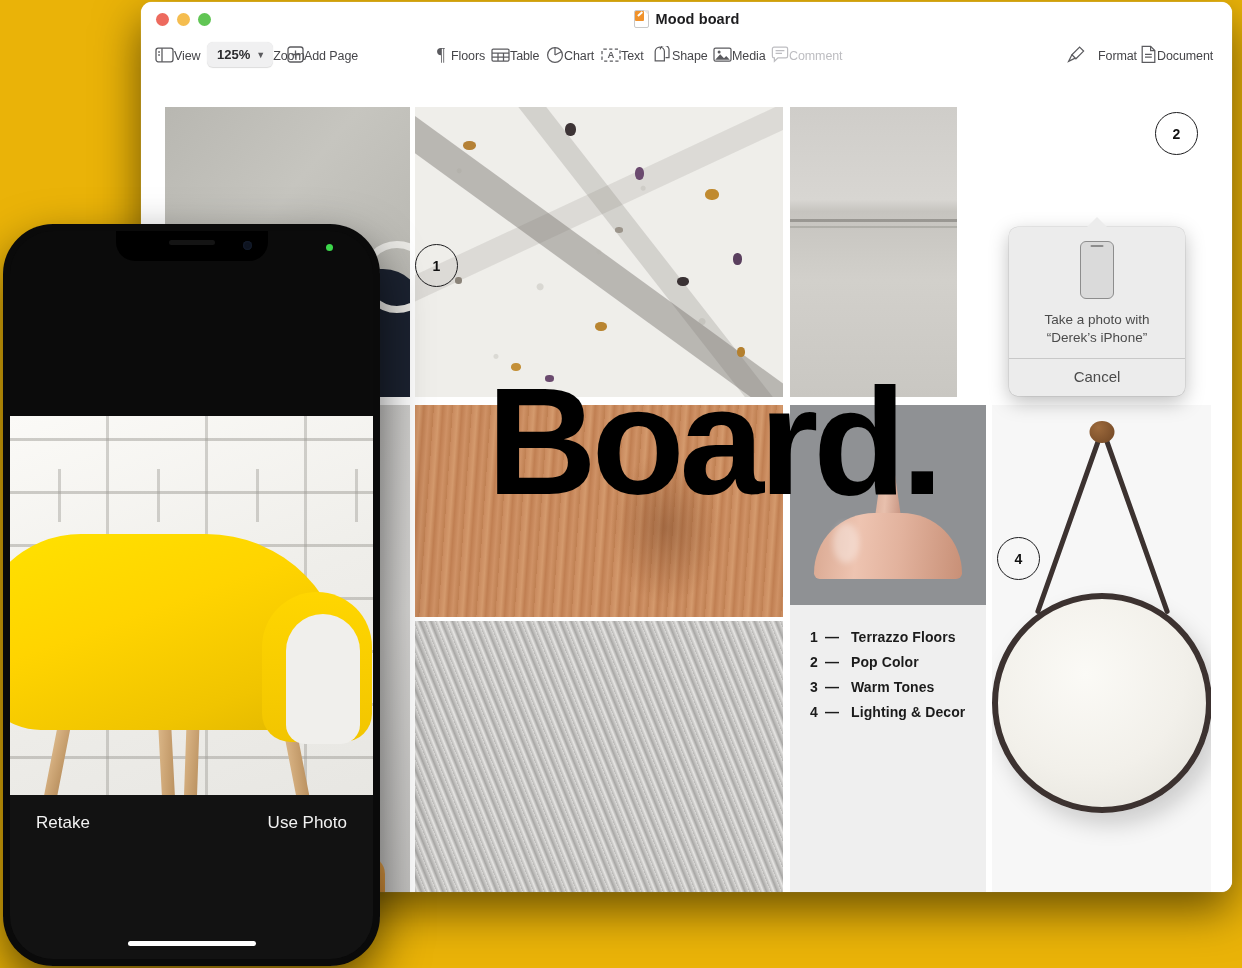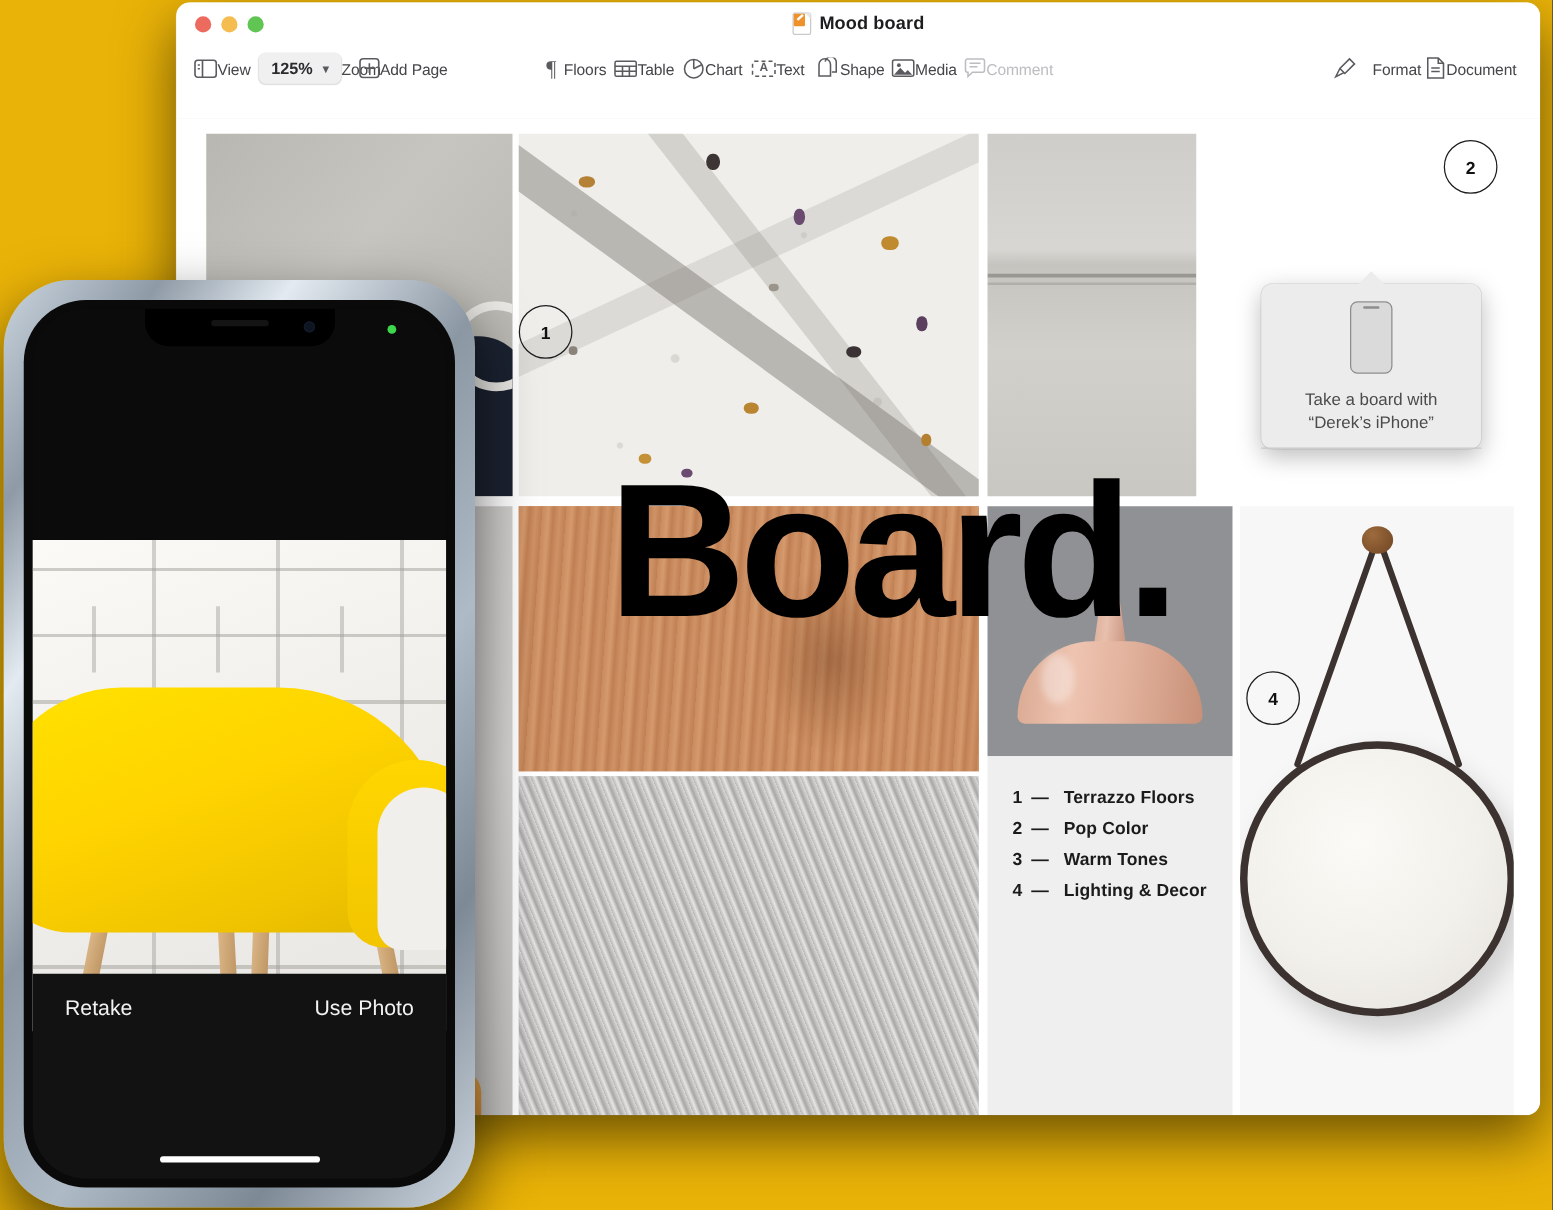--- a/index.html
+++ b/index.html
@@ -134,21 +134,21 @@
       width:13px;height:2.6px;border-radius:2px;background:#8d8d8d;}
   .pop-text{font-size:13.5px;line-height:1.3;color:#4b4b4b;}
   .pop-sep{height:.5px;background:#c8c8c8;}
   .pop-cancel{padding:9px 0 11px;text-align:center;font-size:15px;color:#4b4b4b;}
 
   
   .iphone{
     position:absolute;left:3px;top:224px;width:377px;height:742px;
     border-radius:54px;
     background:linear-gradient(125deg,#c9d4de 0%,#8e9aa6 14%,#e3eaf1 26%,#8b97a3 44%,#aebac6 62%,#7d8995 80%,#ccd6e0 100%);
-    padding:16px;box-sizing:border-box;
+    padding:0;box-sizing:border-box;
     box-shadow:0 20px 48px rgba(0,0,0,.6);
   }
   .iphone-inner{width:100%;height:100%;border-radius:50px;background:#0a0a0a;
       padding:7px;box-sizing:border-box;}
   .screen{position:relative;width:100%;height:100%;border-radius:43px;background:#0b0b0b;overflow:hidden;}
   .notch{position:absolute;left:50%;top:0;transform:translateX(-50%);width:152px;height:30px;
       background:#000;border-radius:0 0 19px 19px;z-index:5;}
   .notch .spk{position:absolute;left:50%;top:9px;transform:translateX(-50%);width:46px;height:5px;
       border-radius:3px;background:#141414;}
   .notch .cam{position:absolute;right:16px;top:10px;width:9px;height:9px;border-radius:50%;
@@ -449,25 +449,26 @@
 
       </div>
     </div>
   </div>
 
   <div class="popover">
     <div class="pop-arrow"></div>
     <div class="pop-body">
       <div class="phone-glyph"></div>
       <div class="pop-text">
-        <div>Take a board with</div>
+        <div>Take a photo with</div>
         <div>“Derek’s iPhone”</div>
       </div>
     </div>
     <div class="pop-sep"></div>
+    <div class="pop-cancel">Cancel</div>
   </div>
 
   <div class="iphone">
     <div class="iphone-inner">
       <div class="screen">
 
         <div class="notch">
           <div class="spk"></div>
           <div class="cam"></div>
         </div>

